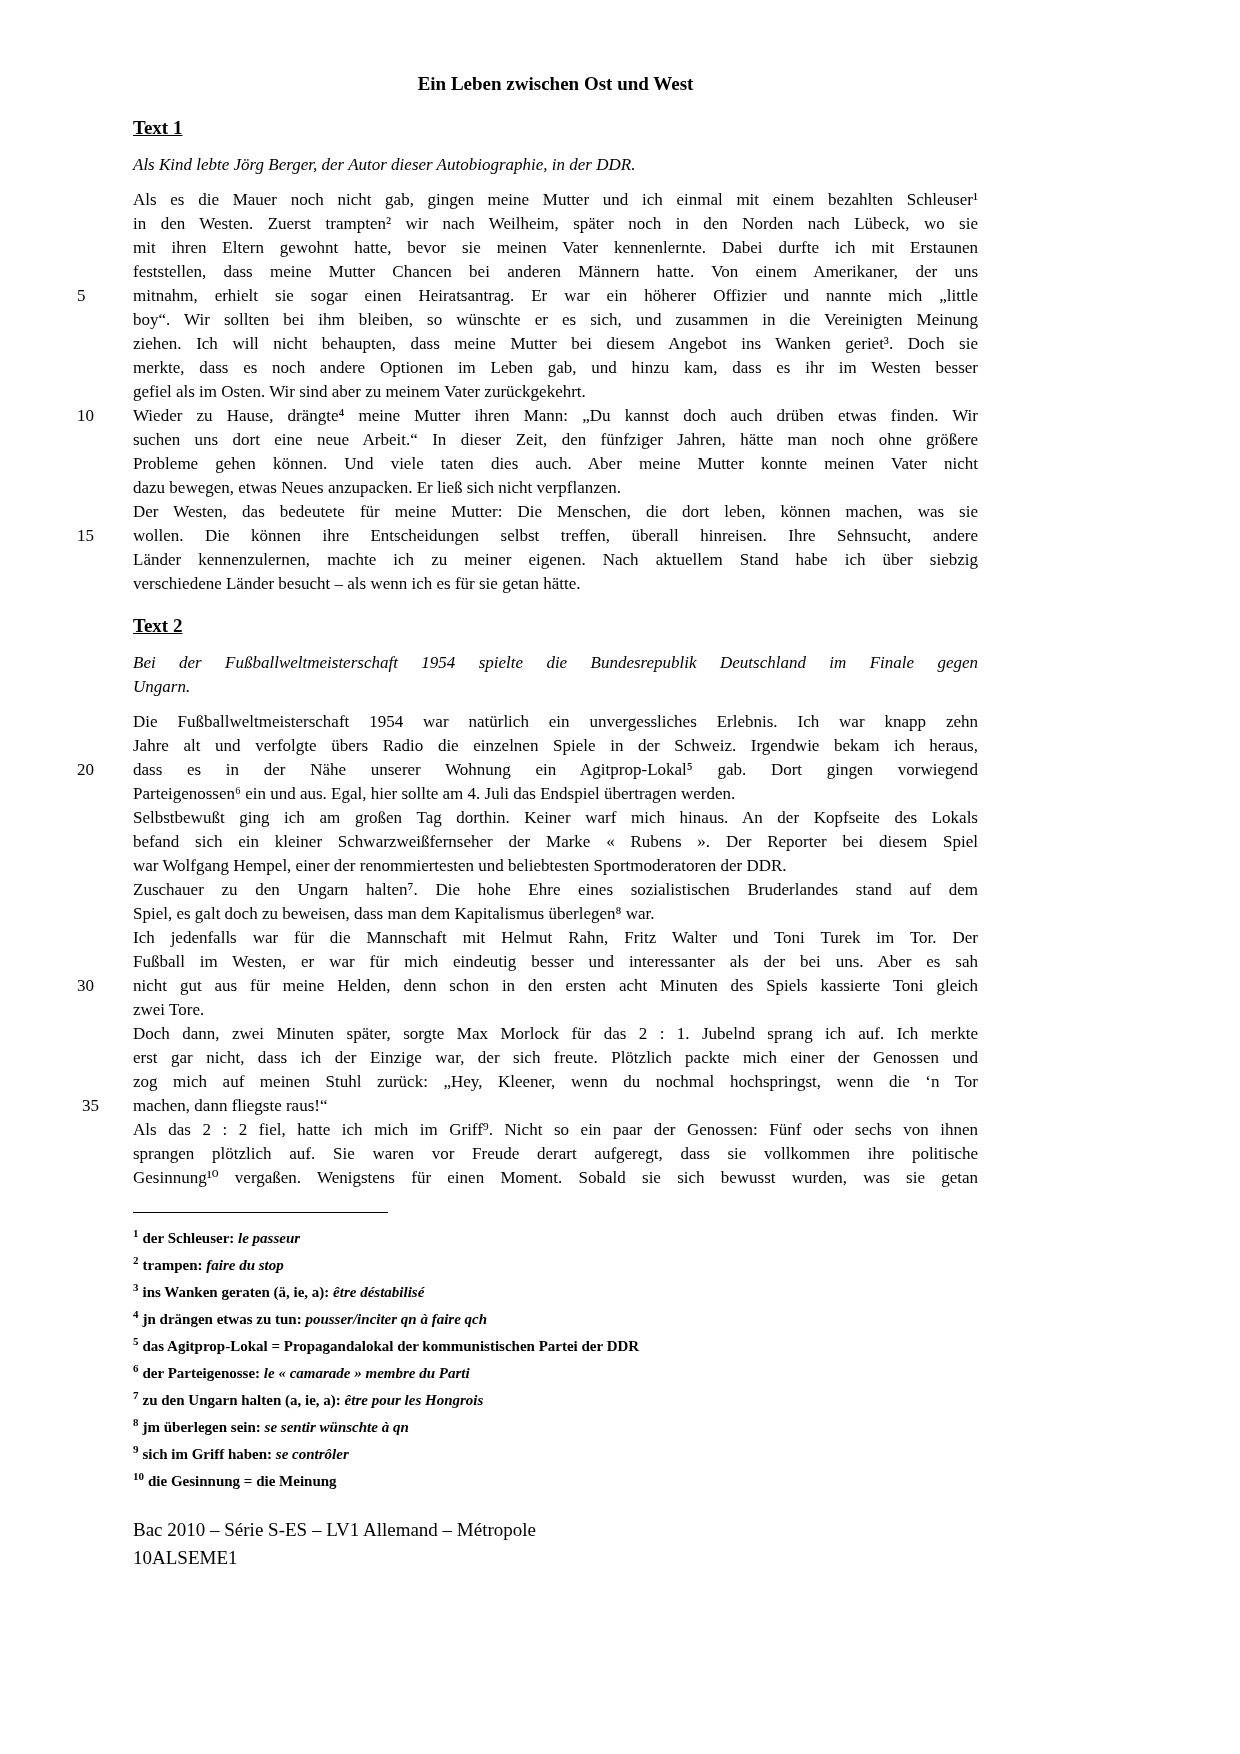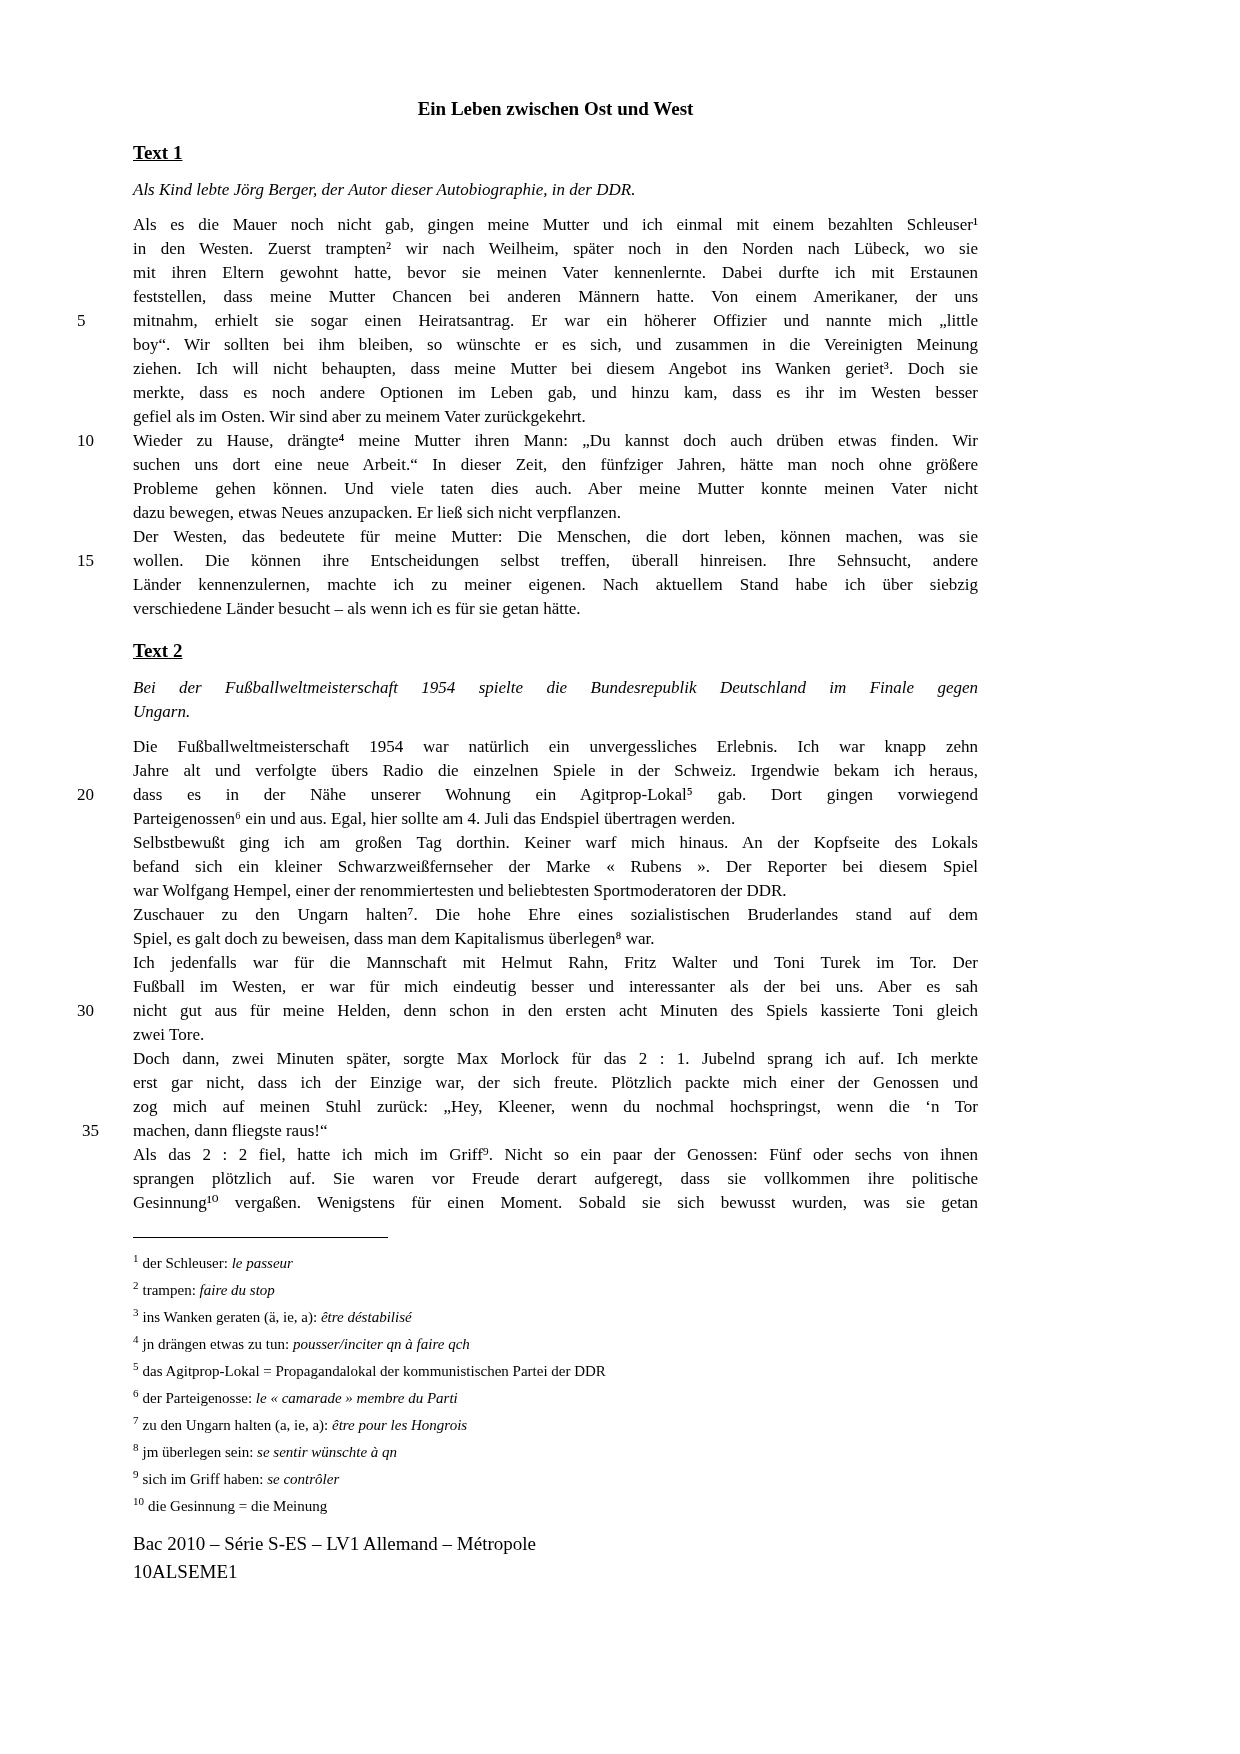--- a/index.html
+++ b/index.html
@@ -11,21 +11,21 @@
   body {
     width: 1240px;
     height: 1754px;
     overflow: hidden;
     color: #000000;
     font-family: "Liberation Serif", "DejaVu Serif", serif;
   }
   .page {
     width: 845px;
     margin-left: 133px;
-    padding-top: 97px;
+    padding-top: 72px;
     position: relative;
   }
   .title {
     font-size: 19px;
     font-weight: bold;
     text-align: center;
     margin: 0 0 20px 0;
     line-height: 24px;
   }
   .heading {
@@ -62,27 +62,28 @@
   }
   .footnote-sep {
     width: 255px;
     border-top: 1px solid #000;
     margin-top: 22px;
     margin-bottom: 9px;
   }
   .footnotes {
     font-size: 15px;
     line-height: 22px;
+    font-weight: bold;
   }
   .footnote sup {
     font-size: 11px;
     margin-right: 4px;
   }
   .page-footer {
-    margin-top: 13px;
+    margin-top: 24px;
     font-size: 19px;
     line-height: 28px;
   }
 </style>
 </head>
 <body>
 
 <div class="page">
   <h1 class="title">Ein Leben zwischen Ost und West</h1>
 

